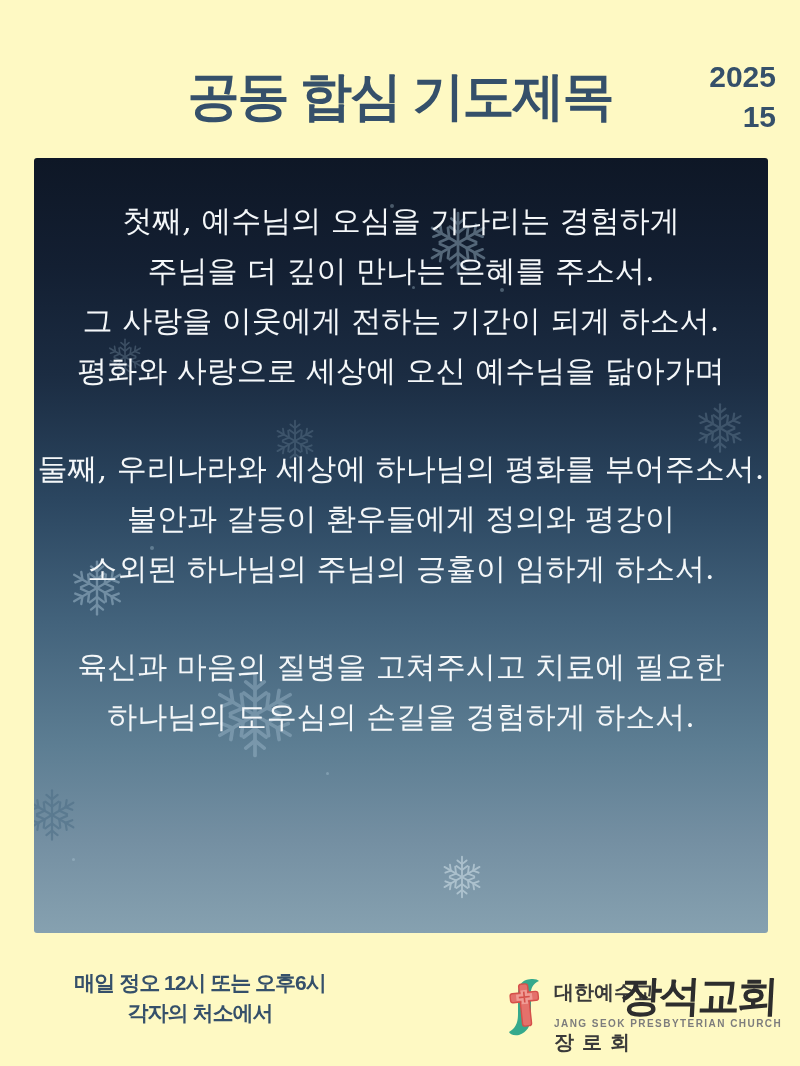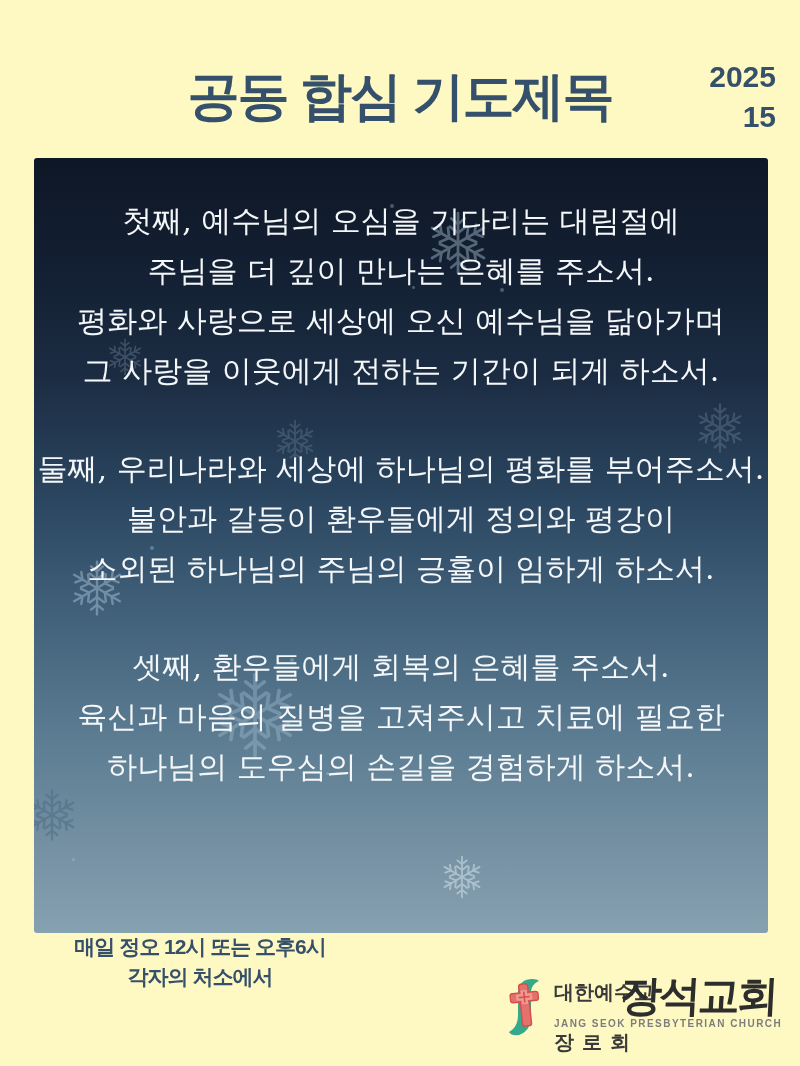--- a/index.html
+++ b/index.html
@@ -42,21 +42,21 @@
   .flake use{stroke:#a6c0d2;}
   .flake.dark use{stroke:#4f7088;}
   .flake.bright use{stroke:#dcebf2;}
   .dot{
     position:absolute;z-index:1;border-radius:50%;
     background:rgba(180,205,220,.35);
   }
 
   
   .schedule{
-    position:absolute;left:55px;top:932px;width:290px;text-align:center;
+    position:absolute;left:55px;top:968px;width:290px;text-align:center;
     color:#35506a;font-weight:900;font-size:21px;letter-spacing:-1px;
     line-height:30px;
   }
   .logo{
     position:absolute;left:506px;top:972px;width:270px;height:84px;
   }
   .logo-cross{position:absolute;left:0;top:6px;}
   .denomination{
     position:absolute;left:48px;top:12px;
     color:#3a3a3a;font-weight:700;font-size:20px;line-height:17px;
@@ -136,32 +136,31 @@
     <span class="dot" style="left:472px;top:58px;width:3px;height:3px"></span>
     <span class="dot" style="left:466px;top:130px;width:4px;height:4px"></span>
     <span class="dot" style="left:378px;top:128px;width:3px;height:3px"></span>
     <span class="dot" style="left:116px;top:388px;width:4px;height:4px"></span>
     <span class="dot" style="left:256px;top:500px;width:4px;height:4px"></span>
     <span class="dot" style="left:292px;top:614px;width:3px;height:3px"></span>
     <span class="dot" style="left:38px;top:700px;width:3px;height:3px"></span>
 
     <div class="prayer-text">
       <div class="prayer-paragraph">
-        <div class="prayer-line">첫째, 예수님의 오심을 기다리는 대림절에</div>
+        <div class="prayer-line">첫째, 예수님의 오심을 기다리는 경험하게</div>
         <div class="prayer-line">주님을 더 깊이 만나는 은혜를 주소서.</div>
+        <div class="prayer-line">그 사랑을 이웃에게 전하는 기간이 되게 하소서.</div>
         <div class="prayer-line">평화와 사랑으로 세상에 오신 예수님을 닮아가며</div>
-        <div class="prayer-line">그 사랑을 이웃에게 전하는 기간이 되게 하소서.</div>
       </div>
       <div class="prayer-paragraph">
         <div class="prayer-line">둘째, 우리나라와 세상에 하나님의 평화를 부어주소서.</div>
         <div class="prayer-line">불안과 갈등이 환우들에게 정의와 평강이</div>
         <div class="prayer-line">소외된 하나님의 주님의 긍휼이 임하게 하소서.</div>
       </div>
       <div class="prayer-paragraph">
-        <div class="prayer-line">셋째, 환우들에게 회복의 은혜를 주소서.</div>
         <div class="prayer-line">육신과 마음의 질병을 고쳐주시고 치료에 필요한</div>
         <div class="prayer-line">하나님의 도우심의 손길을 경험하게 하소서.</div>
       </div>
     </div>
   </div>
 
   <div class="schedule">
     <div>매일 정오 12시 또는 오후6시</div>
     <div>각자의 처소에서</div>
   </div>

